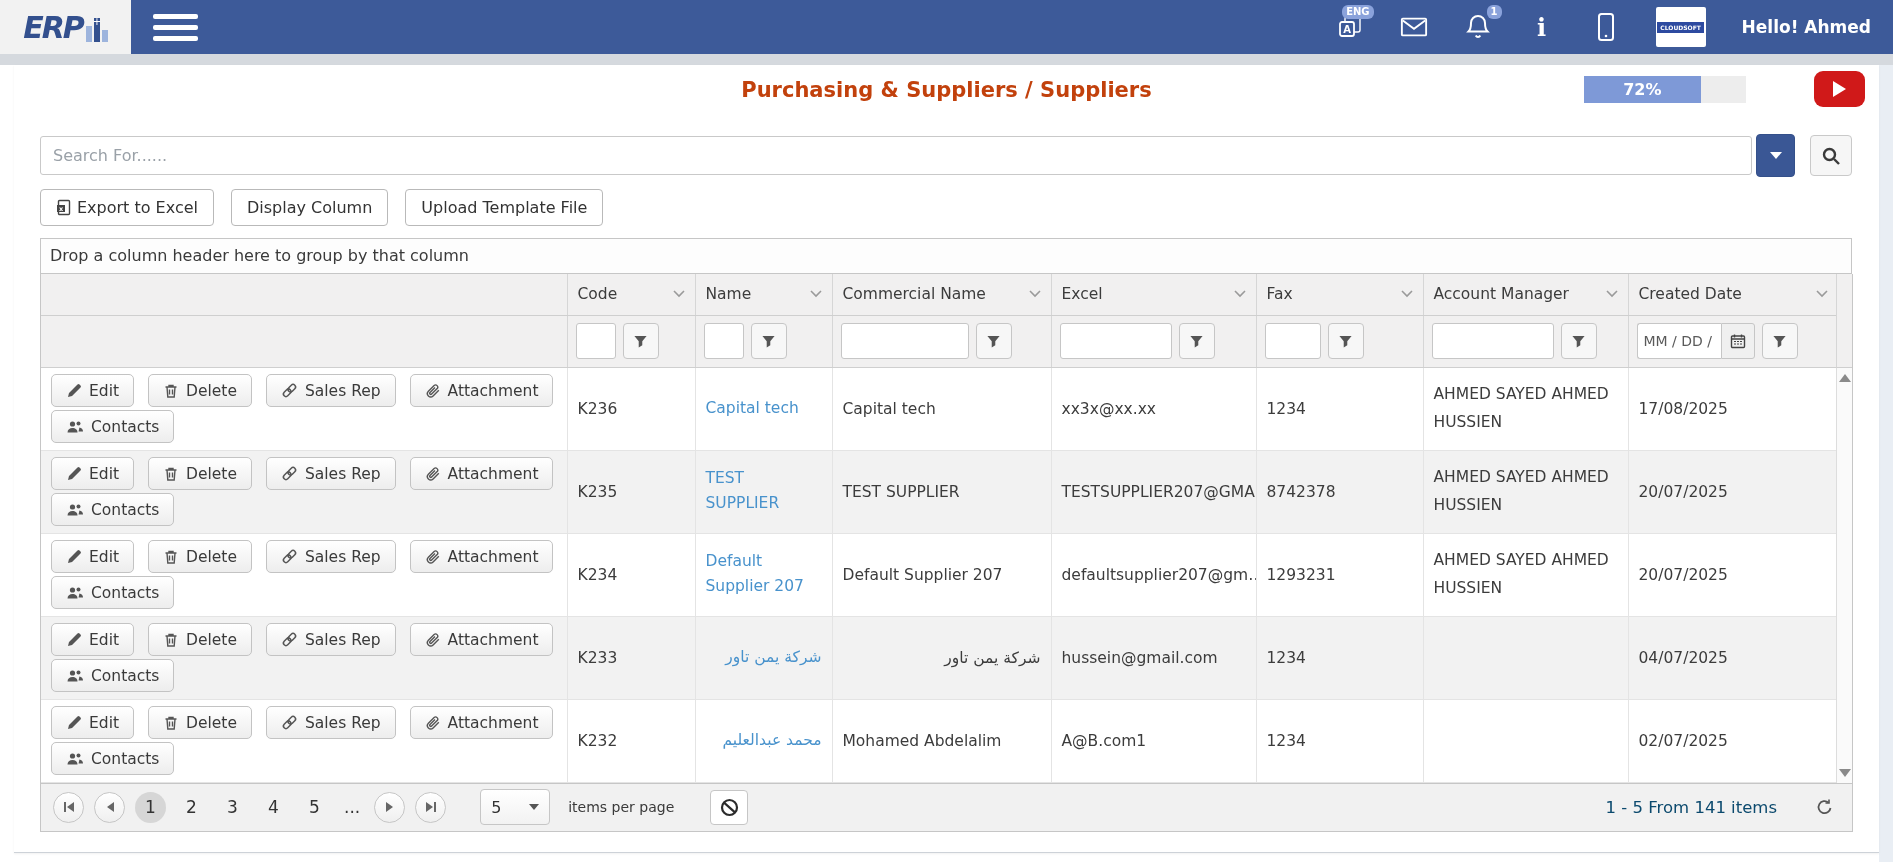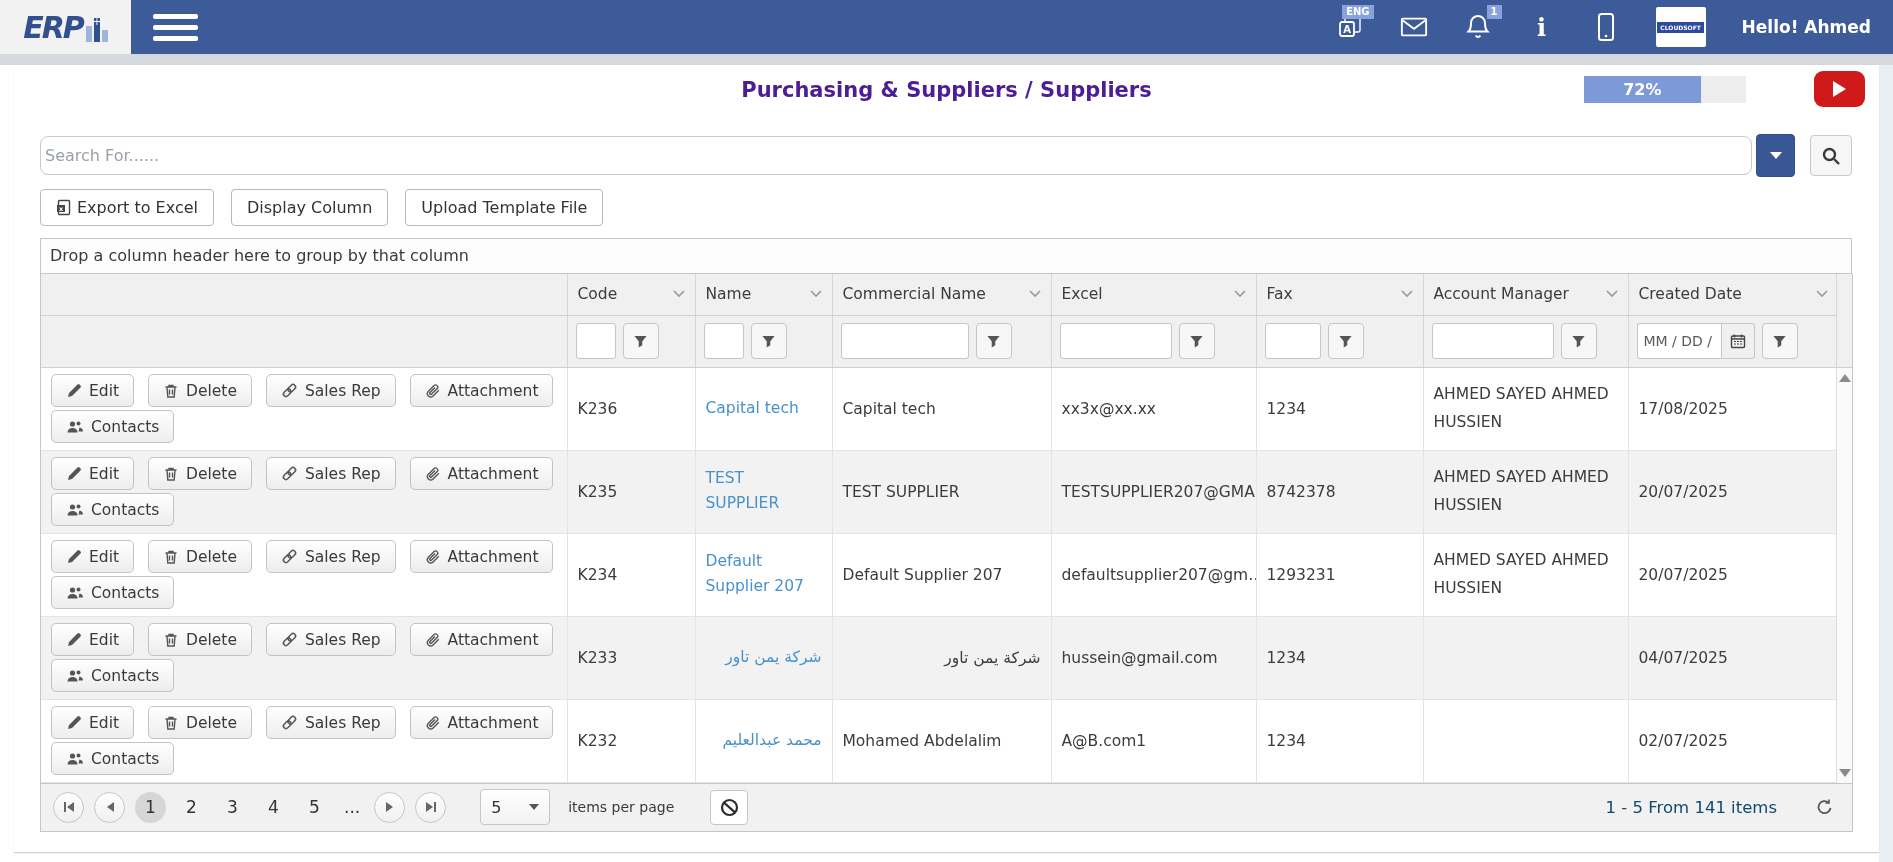--- a/index.html
+++ b/index.html
@@ -19,48 +19,48 @@
   .logo-bars .b2{width:6px;height:24px;background:#33508e;position:relative;}
   .logo-bars .b2:after{content:"+";position:absolute;top:-2px;left:-1px;color:#fff;font-size:10px;font-style:normal;}
   .logo-bars .b3{width:6px;height:12px;background:#9db4dd;}
   .hamburger { margin-left:22px; cursor:pointer; }
   .hamburger div { width:45px; height:5px; background:#ffffff; border-radius:2px; margin:6px 0; }
   .nav-spacer { flex:1; }
   .nav-icons { display:flex; align-items:center; gap:36px; margin-right:22px; color:#ffffff; }
   .nav-ic { position:relative; width:28px; height:28px; display:flex; align-items:center;
     justify-content:center; cursor:pointer; }
   .nav-badge { position:absolute; top:-8px; right:-10px; background:#8aa2db; color:#fff;
-    font-size:10px; font-weight:bold; padding:1px 4px; border-radius:0; line-height:12px;text-align:right; }
+    font-size:10px; font-weight:bold; padding:1px 4px; border-radius:6px; line-height:12px;text-align:right; }
   .info-glyph { font-size:24px; font-weight:bold; font-family:"DejaVu Serif","Liberation Serif",serif; }
   .company-badge { width:50px; height:40px; background:#ffffff; border-radius:2px;
     display:flex; align-items:center; justify-content:center; }
   .company-badge span { font-size:6px; color:#fff; background:#2d4aa0; border:1px solid #2d4aa0;
     padding:1px 2px; letter-spacing:0; font-weight:bold; }
   .greeting { color:#fff; font-size:17px; font-weight:bold; white-space:nowrap; }
 
   .sub-strip { position:absolute; top:54px; left:0; width:100%; height:11px; background:#d5d9de; }
   .right-gutter { position:absolute; top:65px; right:0; width:14px; height:797px; background:#e9eef4; }
 
   
   .card { position:absolute; top:65px; left:14px; width:1865px; height:788px; background:#ffffff;
     border-bottom:1px solid #cdd2d8; box-shadow:0 1px 2px rgba(0,0,0,.06); }
 
   .title-row { position:relative; height:46px; }
-  .page-title { text-align:center; line-height:50px; font-size:21px; font-weight:bold; color:#4c1d95; }
+  .page-title { text-align:center; line-height:50px; font-size:21px; font-weight:bold; color:#c2410c; }
   .progress-track { position:absolute; top:11px; right:133px; width:162px; height:27px; background:#ededed; }
   .progress-fill { height:100%; background:#7e99d7; display:flex; align-items:center;
     justify-content:center; color:#fff; font-weight:bold; font-size:16px; }
   .video-btn { position:absolute; top:6px; right:14px; width:51px; height:36px; background:#d01919;
     border:none; border-radius:9px; display:flex; align-items:center; justify-content:center; cursor:pointer; }
   .video-btn .tri { width:0; height:0; border-left:13px solid #fff; border-top:8px solid transparent;
     border-bottom:8px solid transparent; }
 
   
   .search-row { display:flex; align-items:center; margin:23px 27px 0 26px; }
-  .search-input { flex:1; height:39px; border:1px solid #c9c9c9; border-radius:8px; padding:0 4px;
+  .search-input { flex:1; height:39px; border:1px solid #c9c9c9; border-radius:3px; padding:0 12px;
     font-size:16px; color:#444; font-family:inherit; }
   .search-input::placeholder { color:#9aa1a8; }
   .dd-btn { width:39px; height:43px; margin-left:4px; background:#3a5795; border:1px solid #34508a;
     border-radius:4px; cursor:pointer; display:flex; align-items:center; justify-content:center; }
   .caret-down { width:0; height:0; border-left:6px solid transparent; border-right:6px solid transparent;
     border-top:7px solid #fff; }
   .search-btn { width:42px; height:41px; margin-left:15px; background:#f6f6f6; border:1px solid #c9c9c9;
     border-radius:4px; cursor:pointer; display:flex; align-items:center; justify-content:center; color:#3a3a3a; }
 
   

